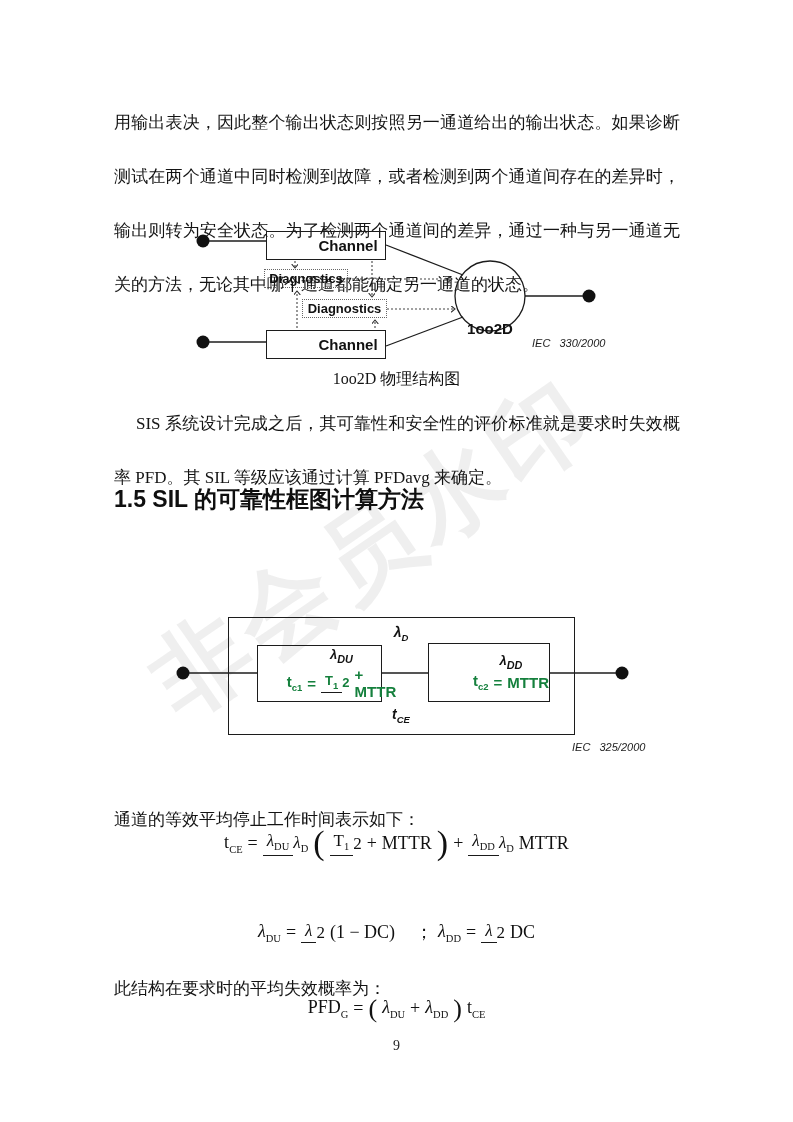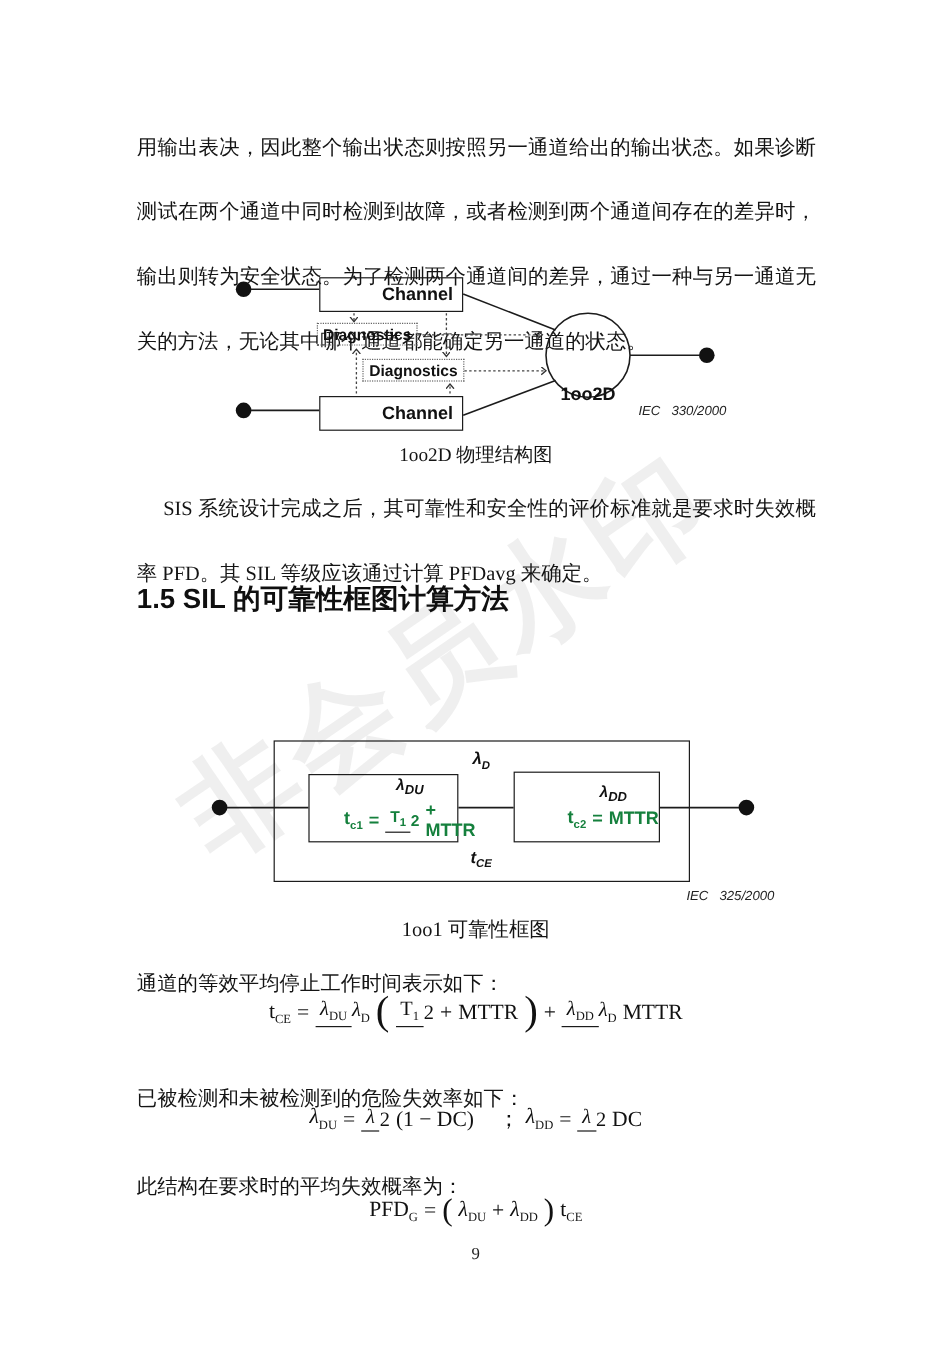--- a/index.html
+++ b/index.html
@@ -153,21 +153,20 @@
           <span>MTTR</span>
         </div>
       </div>
     </div>
     <div class="blklabel" style="left:220px;top:106px;width:42px;">
       <span class="it">t</span><sub>CE</sub>
     </div>
     <div class="iec" style="left:412px;top:141px;">IEC   325/2000</div>
   </div>
 
-  <div class="caption layer" style="top:763px;font-size:17px;">1oo1 可靠性框图</div>
 
   <div class="para short layer" style="top:793px;">通道的等效平均停止工作时间表示如下：</div>
 
   <div class="formula layer" style="top:828px;">
     <span><span>t</span><sub>CE</sub></span>
     <span>=</span>
     <span class="frac">
       <span class="num"><span class="it">λ</span><sub>DU</sub></span>
       <span class="den"><span class="it">λ</span><sub>D</sub></span>
     </span>
@@ -180,21 +179,20 @@
     <span>MTTR</span>
     <span class="bigp">)</span>
     <span>+</span>
     <span class="frac">
       <span class="num"><span class="it">λ</span><sub>DD</sub></span>
       <span class="den"><span class="it">λ</span><sub>D</sub></span>
     </span>
     <span>MTTR</span>
   </div>
 
-  <div class="para short layer" style="top:889px;">已被检测和未被检测到的危险失效率如下：</div>
 
   <div class="formula layer" style="top:920px;">
     <span><span class="it">λ</span><sub>DU</sub></span>
     <span>=</span>
     <span class="frac">
       <span class="num it">λ</span>
       <span class="den">2</span>
     </span>
     <span>(1 − DC)</span>
     <span class="fgap"></span>

